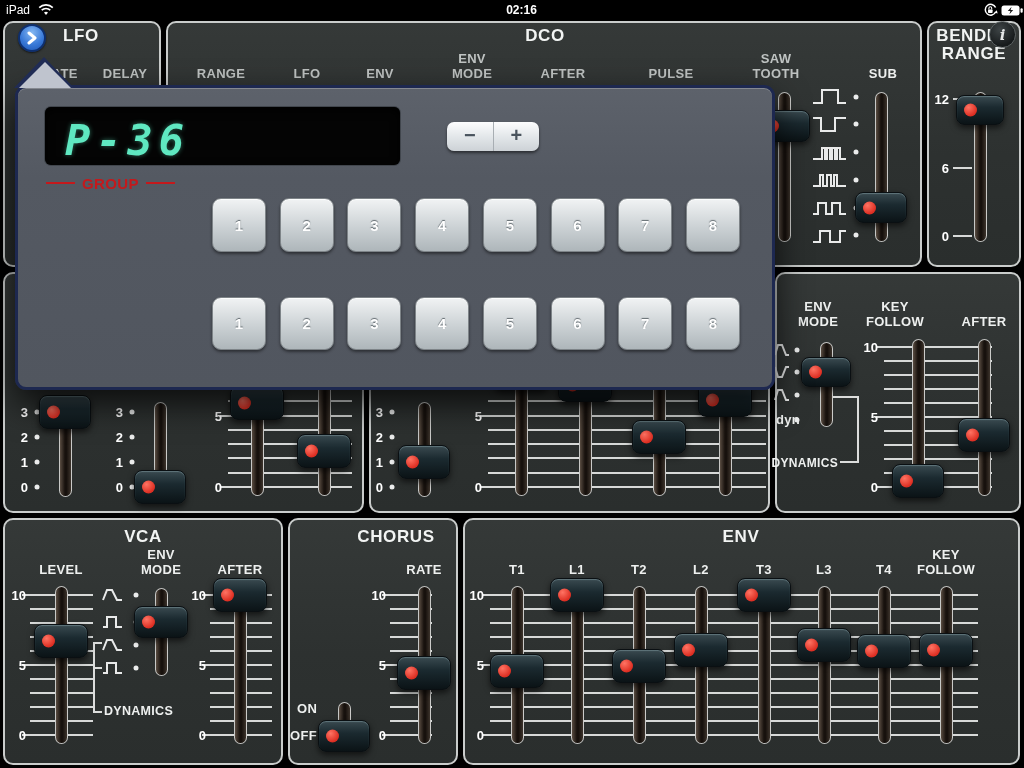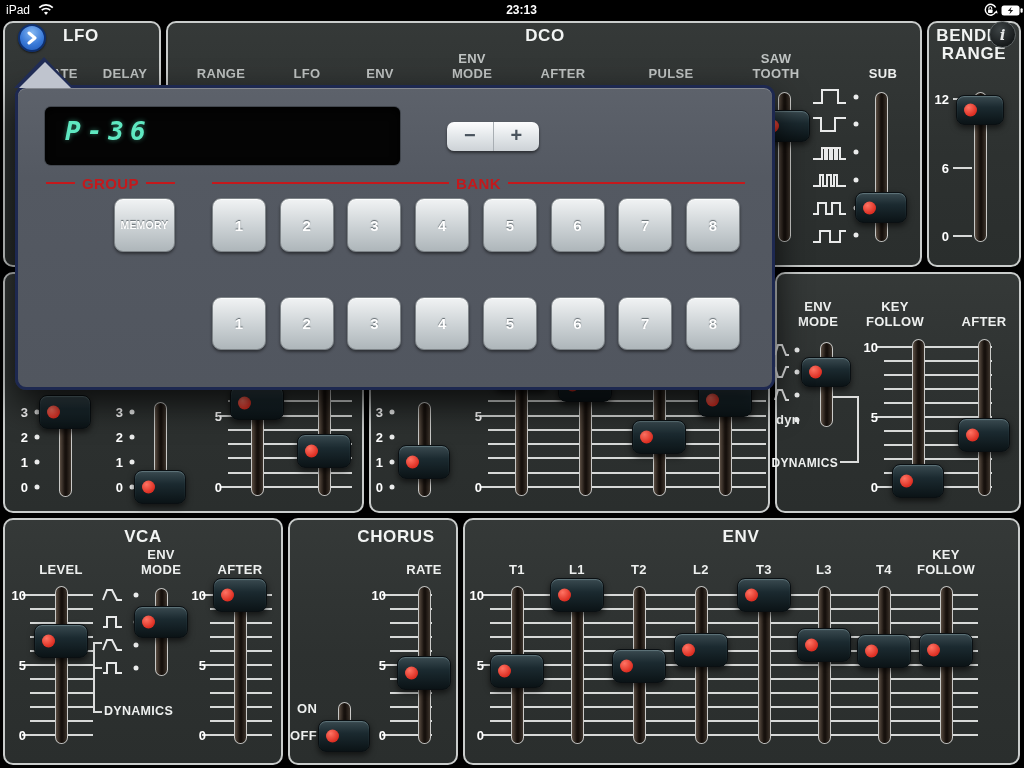--- a/index.html
+++ b/index.html
@@ -39,21 +39,21 @@
          box-shadow:0 14px 34px rgba(0,0,0,.75), inset 0 1px 0 rgba(255,255,255,.25);}
   #arrowO{position:absolute;left:14px;top:57px;width:0;height:0;z-index:61;
           border-left:30px solid transparent;border-right:30px solid transparent;
           border-bottom:31px solid #202c55;}
   #arrowI{position:absolute;left:19px;top:62px;width:0;height:0;z-index:62;
           border-left:26px solid transparent;border-right:26px solid transparent;
           border-bottom:26px solid #bfc4ce;}
   #lcd{position:absolute;left:27px;top:19px;width:355px;height:58px;background:#040404;
        border-radius:6px;box-shadow:inset 0 3px 10px #000, 0 0 0 1px #41464d;}
   #lcd span{position:absolute;left:20px;top:9px;font-family:"DejaVu Sans Mono",monospace;
-       font-style:italic;font-weight:bold;font-size:26px;letter-spacing:6px;color:#5fe8c1;
+       font-style:italic;font-weight:bold;font-size:42px;letter-spacing:6px;color:#5fe8c1;
        text-shadow:0 0 5px rgba(95,232,193,.45);text-align:center;}
   #stepper{position:absolute;left:429px;top:34px;width:92px;height:29px;display:flex;
        border-radius:7px;overflow:hidden;box-shadow:0 2px 3px rgba(0,0,0,.5);
        background:linear-gradient(180deg,#fdfdfe,#e3e7ea 50%,#cdd2d6);}
   .step{flex:1;text-align:center;line-height:27px;font-size:20px;font-weight:bold;color:#49535d;}
   .step.minus{border-right:1px solid #a8aeb3;}
   #manual{position:absolute;left:599px;top:19px;width:55px;height:59px;border-radius:9px;
        background:linear-gradient(180deg,#2d3639,#111a1d 45%,#050a0c);
        border:2px solid #4a5356;box-shadow:0 3px 5px rgba(0,0,0,.55);
        color:#fff;font-weight:bold;font-size:10px;letter-spacing:.4px;
@@ -85,21 +85,21 @@
 
 <div id="stage">
 
   <div id="sbar">
     <span class="txt" style="left:6px">iPad</span>
     <svg style="position:absolute;left:38px;top:4px" width="16" height="12" viewBox="0 0 16 12">
       <path d="M8 11 L10 8.6 A3.2 3.2 0 0 0 6 8.6 Z" fill="#fff"></path>
       <path d="M3.7 6.2 A6.2 6.2 0 0 1 12.3 6.2" stroke="#fff" stroke-width="1.6" fill="none"></path>
       <path d="M1.2 3.6 A9.8 9.8 0 0 1 14.8 3.6" stroke="#fff" stroke-width="1.6" fill="none"></path>
     </svg>
-    <span class="txt" id="time">23:13</span>
+    <span class="txt" id="time">02:16</span>
     <svg style="position:absolute;left:983px;top:3px" width="15" height="15" viewBox="0 0 15 15">
       <path d="M12.6 9 A5.4 5.4 0 1 1 12.6 4.5" stroke="#fff" stroke-width="1.5" fill="none"></path>
       <path d="M13.8 7.2 L11.4 9.6 L14.6 10.4 Z" fill="#fff"></path>
       <rect x="5" y="6.4" width="4.6" height="3.6" rx="0.8" fill="#fff"></rect>
       <path d="M5.9 6.4 V5.2 a1.4 1.4 0 0 1 2.8 0 V6.4" stroke="#fff" stroke-width="1.1" fill="none"></path>
     </svg>
     <svg style="position:absolute;left:1001px;top:5px" width="22" height="11" viewBox="0 0 22 11">
       <rect x="0.5" y="0.5" width="18" height="10" rx="2.5" fill="#fff"></rect>
       <rect x="19.5" y="3.2" width="2.2" height="4.6" rx="1" fill="#fff"></rect>
       <path d="M10.6 1.8 L6.8 6 H9.4 L8.4 9.2 L12.2 5 H9.6 Z" fill="#1a1a1a"></path>
@@ -124,26 +124,20 @@
     <div id="stepper">
       <div class="step minus">−</div>
       <div class="step">+</div>
     </div>
 
     <div class="redhead" style="left:28px;top:88px;width:129px">
       <i class="rule"></i>
         <span>GROUP</span>
         <i class="rule"></i>
     </div>
-    <div class="redhead" style="left:194px;top:88px;width:533px">
-      <i class="rule"></i>
-        <span>BANK</span>
-        <i class="rule"></i>
-    </div>
-    <button class="silver gbtn" style="left:96px;top:110px;width:61px;height:54px">MEMORY</button>
     <div id="bankrow"></div>
     <div id="progrow"></div>
   <button class="silver numbtn" style="left: 194px; top: 110px; width: 54px; height: 54px; position: absolute;">1</button>
       <button class="silver numbtn" style="left: 261.7px; top: 110px; width: 54px; height: 54px; position: absolute;">2</button>
       <button class="silver numbtn" style="left: 329.4px; top: 110px; width: 54px; height: 54px; position: absolute;">3</button>
       <button class="silver numbtn" style="left: 397.1px; top: 110px; width: 54px; height: 54px; position: absolute;">4</button>
       <button class="silver numbtn" style="left: 464.8px; top: 110px; width: 54px; height: 54px; position: absolute;">5</button>
       <button class="silver numbtn" style="left: 532.5px; top: 110px; width: 54px; height: 54px; position: absolute;">6</button>
       <button class="silver numbtn" style="left: 600.2px; top: 110px; width: 54px; height: 54px; position: absolute;">7</button>
       <button class="silver numbtn" style="left: 667.9px; top: 110px; width: 54px; height: 54px; position: absolute;">8</button>

